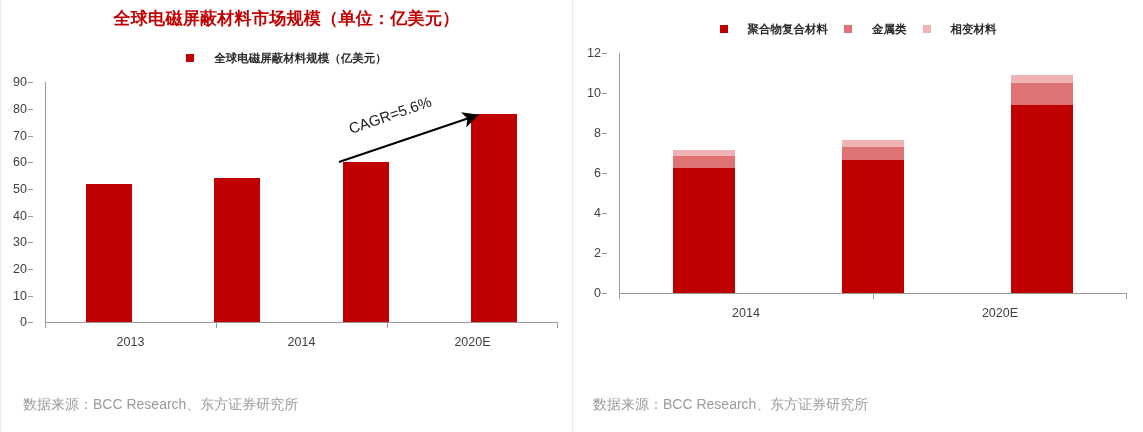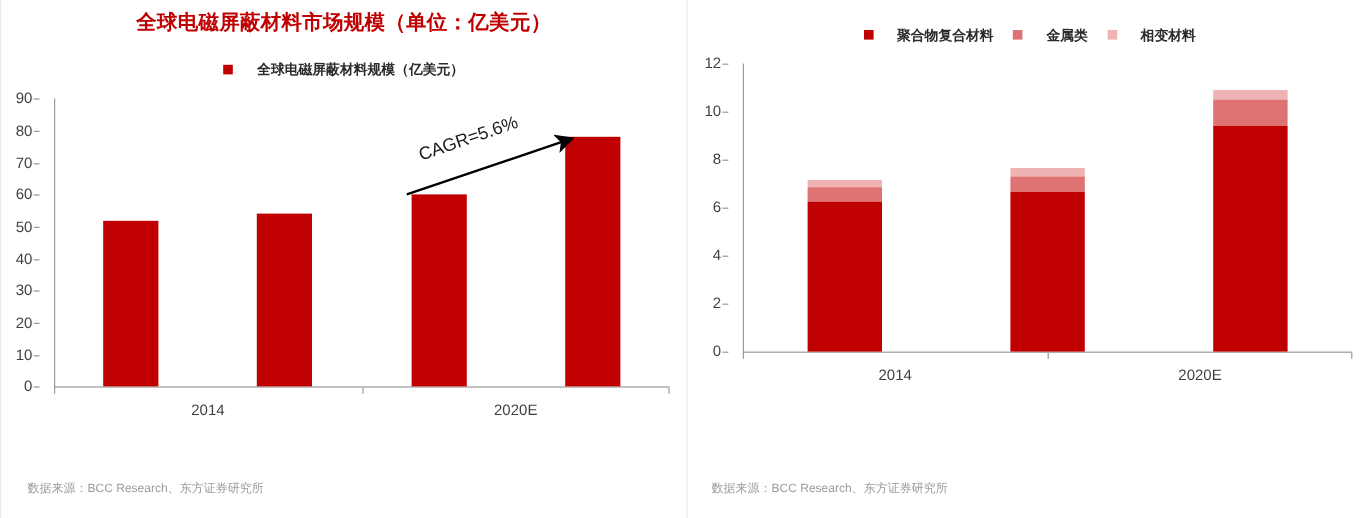--- a/index.html
+++ b/index.html
@@ -195,21 +195,21 @@
   .cagr-text {
     font-family: "Liberation Sans", "DejaVu Sans", sans-serif;
     font-size: 15px;
     fill: #1a1a1a;
   }
 
   .source {
     position: absolute;
     left: 22px;
     bottom: 18px;
-    font-size: 10px;
+    font-size: 14px;
     color: #9b9b9b;
     white-space: nowrap;
   }
   .panel-right .source { left: 20px; }
 </style>
 </head>
 <body>
 
 <div class="page">
 
@@ -261,20 +261,21 @@
           </div>
           <div class="bar-slot">
             <div class="bar" style="height:86.7%">
               <div class="seg" style="height:100%;background:#c00000"></div>
             </div>
           </div>
         </div>
       </div>
 
       <div class="xticks">
+        <div class="xtick-slot">2013<i class="xtick-div"></i></div>
         <div class="xtick-slot">2014<i class="xtick-div"></i></div>
         <div class="xtick-slot">2020E<i class="xtick-div"></i><i class="xtick-div-last"></i></div>
       </div>
     </div>
 
     <div class="cagr cagr-left">
       <svg width="160" height="62" viewBox="0 0 160 62">
         <defs>
           <marker id="arrL" markerWidth="8" markerHeight="8" refX="6" refY="4" orient="auto">
             <path d="M0,0 L8,4 L0,8 L2,4 Z" fill="#000000"></path>

